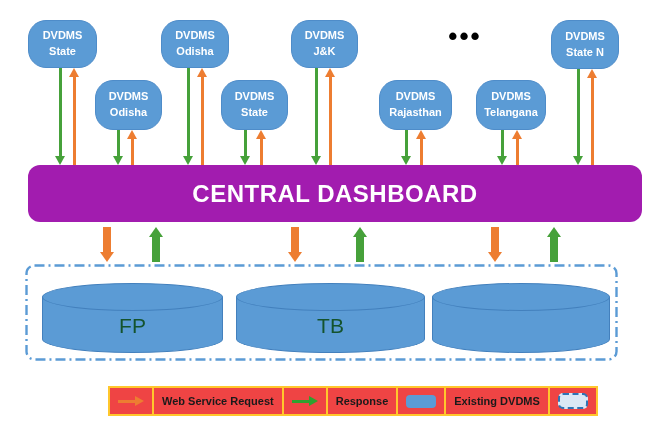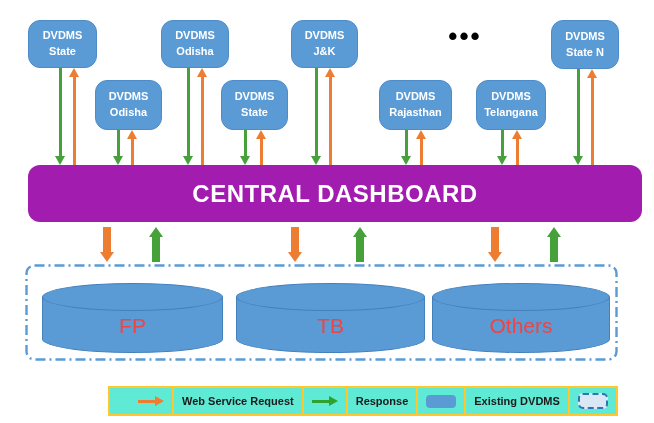--- a/index.html
+++ b/index.html
@@ -4,21 +4,21 @@
 <style>
   html,body { margin:0; padding:0; background:#ffffff; }
   .canvas {
     position:relative; width:654px; height:423px; background:#ffffff;
     font-family:"Liberation Sans", sans-serif; overflow:hidden;
   }
 
   
   .state-box {
     position:absolute; background:#5b9bd5; border:1px solid #4e8cc9;
-    border-radius:12px; color:#ffffff; font-weight:bold; font-size:11px;
+    border-radius:18px; color:#ffffff; font-weight:bold; font-size:11px;
     line-height:1.45; display:flex; flex-direction:column;
     align-items:center; justify-content:center; text-align:center;
     box-sizing:border-box;
   }
 
   
   .dots {
     position:absolute; left:448px; top:26px; width:34px; height:20px;
     font-size:26px; font-weight:bold; letter-spacing:2px; color:#000000;
     line-height:20px; text-align:center;
@@ -81,27 +81,27 @@
     box-sizing:border-box; z-index:2;
   }
   .cyl-body {
     position:absolute; left:0; right:0; top:14px; bottom:0;
     background:#5b9bd5; border:1.5px solid #4380bd; border-top:none;
     border-radius:0 0 50% 50% / 0 0 14px 14px; box-sizing:border-box; z-index:1;
   }
   .cyl-label {
     position:absolute; left:0; right:0; top:20px; bottom:4px; z-index:3;
     display:flex; align-items:center; justify-content:center;
-    color:#ef4444; font-size:21px; font-weight:normal;
+    color:#14532d; font-size:21px; font-weight:normal;
   }
 
   
   .legend {
     position:absolute; left:108px; top:386px; display:flex;
-    border:2px solid #ffc72c; background:#5eead4; box-sizing:border-box;padding-left:20px;
+    border:2px solid #ffc72c; background:#ef4444; box-sizing:border-box;
   }
   .legend .cell {
     display:flex; align-items:center; justify-content:center;
     padding:5px 8px; border-left:2px solid #ffc72c;
   }
   .legend .cell:first-child { border-left:none; }
   .legend .lbl { font-size:11px; font-weight:bold; color:#1a1a1a; white-space:nowrap; }
   .ha { position:relative; width:26px; height:12px; }
   .ha.o { --c:#ed7d31; }
   .ha.g { --c:#2fa12f; }
@@ -197,21 +197,20 @@
     <div class="cyl-label">FP</div>
   </div>
   <div class="cylinder" style="left:236px;width:189px">
     <div class="cyl-body"></div>
     <div class="cyl-top"></div>
     <div class="cyl-label">TB</div>
   </div>
   <div class="cylinder" style="left:432px;width:178px">
     <div class="cyl-body"></div>
     <div class="cyl-top"></div>
-    <div class="cyl-label">Others</div>
   </div>
 
   <div class="legend">
     <div class="cell">
       <span class="ha o"></span>
     </div>
     <div class="cell">
       <span class="lbl">Web Service Request</span>
     </div>
     <div class="cell">

